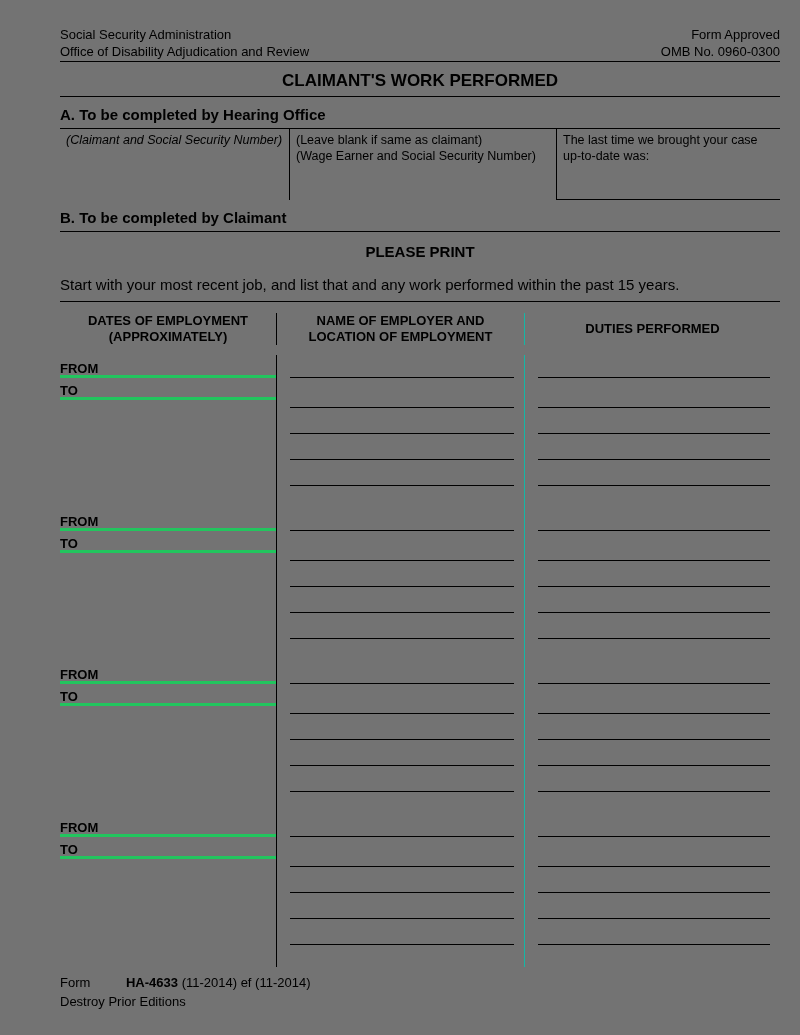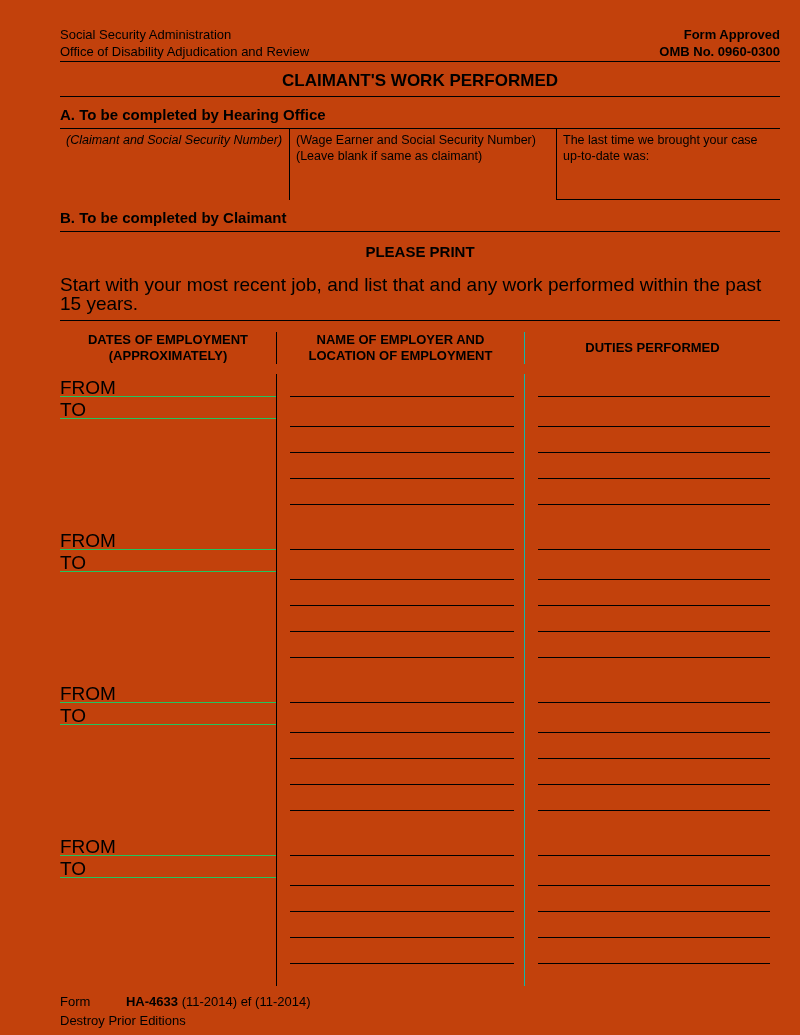--- a/index.html
+++ b/index.html
@@ -1,30 +1,30 @@
 <!DOCTYPE html>
 <html><head>
 <meta charset="utf-8">
 <style>
   * { margin: 0; padding: 0; box-sizing: border-box; }
   html, body { background: #ffffff; }
   .page {
     width: 800px;
     height: 1035px;
-    background: #c2410c;
+    background: #737373;
     color: #000000;
     font-family: "Liberation Sans", "DejaVu Sans", sans-serif;
     overflow: hidden;
     position: relative;
   }
   .content { padding: 26px 20px 0 60px; }
 
   
   .topbar { display: flex; justify-content: space-between; font-size: 13px; line-height: 17px; }
-  .topbar-right { text-align: right; font-weight: bold; }
+  .topbar-right { text-align: right; }
 
   .rule { border: 0; border-top: 1px solid #000; height: 0; }
   .rule-1 { margin-top: 1px; }
 
   .title {
     font-size: 17px; font-weight: bold; text-align: center;
     margin: 9px 0 5px; line-height: 20px;
   }
 
   .sec-heading { font-size: 15px; font-weight: bold; line-height: 19px; }
@@ -32,21 +32,21 @@
   .sb-heading { margin: 8px 0 4px; }
 
   
   .sa-row { display: flex; height: 71px; font-size: 12.5px; line-height: 16px; }
   .sa-cell { padding: 3px 6px; }
   .sa-1 { width: 230px; border-right: 1px solid #000; font-style: italic; }
   .sa-2 { width: 267px; border-right: 1px solid #000; }
   .sa-3 { width: 223px; border-bottom: 1px solid #000; }
 
   .please-print { text-align: center; font-weight: bold; font-size: 15px; line-height: 18px; margin-top: 11px; }
-  .instruction { font-size: 19px; line-height: 19px; margin: 14px 0 7px; }
+  .instruction { font-size: 15px; line-height: 19px; margin: 14px 0 7px; }
 
   
   .work-table { border-top: 1px solid #000; }
   .t-head { display: flex; height: 53px; align-items: center; }
   .col-1 { width: 217px; border-right: 1px solid #000; }
   .col-2 { width: 248px; border-right: 1px solid #14b8a6; }
   .col-3 { width: 255px; }
   .t-head .t-col {
     display: flex; flex-direction: column; align-items: center; justify-content: center;
     font-weight: bold; font-size: 13px; line-height: 16px; text-align: center;
@@ -58,22 +58,22 @@
   .wline { position: absolute; left: 13px; right: 10px; height: 0; border-bottom: 1px solid #000; }
   .pos-1 { top: 22px; }
   .pos-2 { top: 52px; }
   .pos-3 { top: 78px; }
   .pos-4 { top: 104px; }
   .pos-5 { top: 130px; }
 
   
   .date-line {
     position: absolute; left: 0; right: 0; height: 18px;
-    border-bottom: 1px solid #22c55e;
-    font-weight: normal; font-size: 19px; line-height: 17px;
+    border-bottom: 3px solid #22c55e;
+    font-weight: bold; font-size: 13px; line-height: 17px;
   }
   .from-line { top: 5px; }
   .to-line { top: 27px; }
 
   .footer { margin-top: 6px; font-size: 13px; line-height: 19px; }
   .footer b { font-weight: bold; padding-left: 32px; }
 </style>
 </head>
 <body>
 
@@ -96,22 +96,22 @@
     <div class="rule"></div>
 
     <div class="sec-heading sa-heading">A. To be completed by Hearing Office</div>
     <div class="rule"></div>
 
     <div class="sa-row">
       <div class="sa-cell sa-1">
         <div>(Claimant and Social Security Number)</div>
       </div>
       <div class="sa-cell sa-2">
+        <div>(Leave blank if same as claimant)</div>
         <div>(Wage Earner and Social Security Number)</div>
-        <div>(Leave blank if same as claimant)</div>
       </div>
       <div class="sa-cell sa-3">
         <div>The last time we brought your case up-to-date was:</div>
       </div>
     </div>
 
     <div class="sec-heading sb-heading">B. To be completed by Claimant</div>
     <div class="rule"></div>
 
     <div class="please-print">PLEASE PRINT</div>

